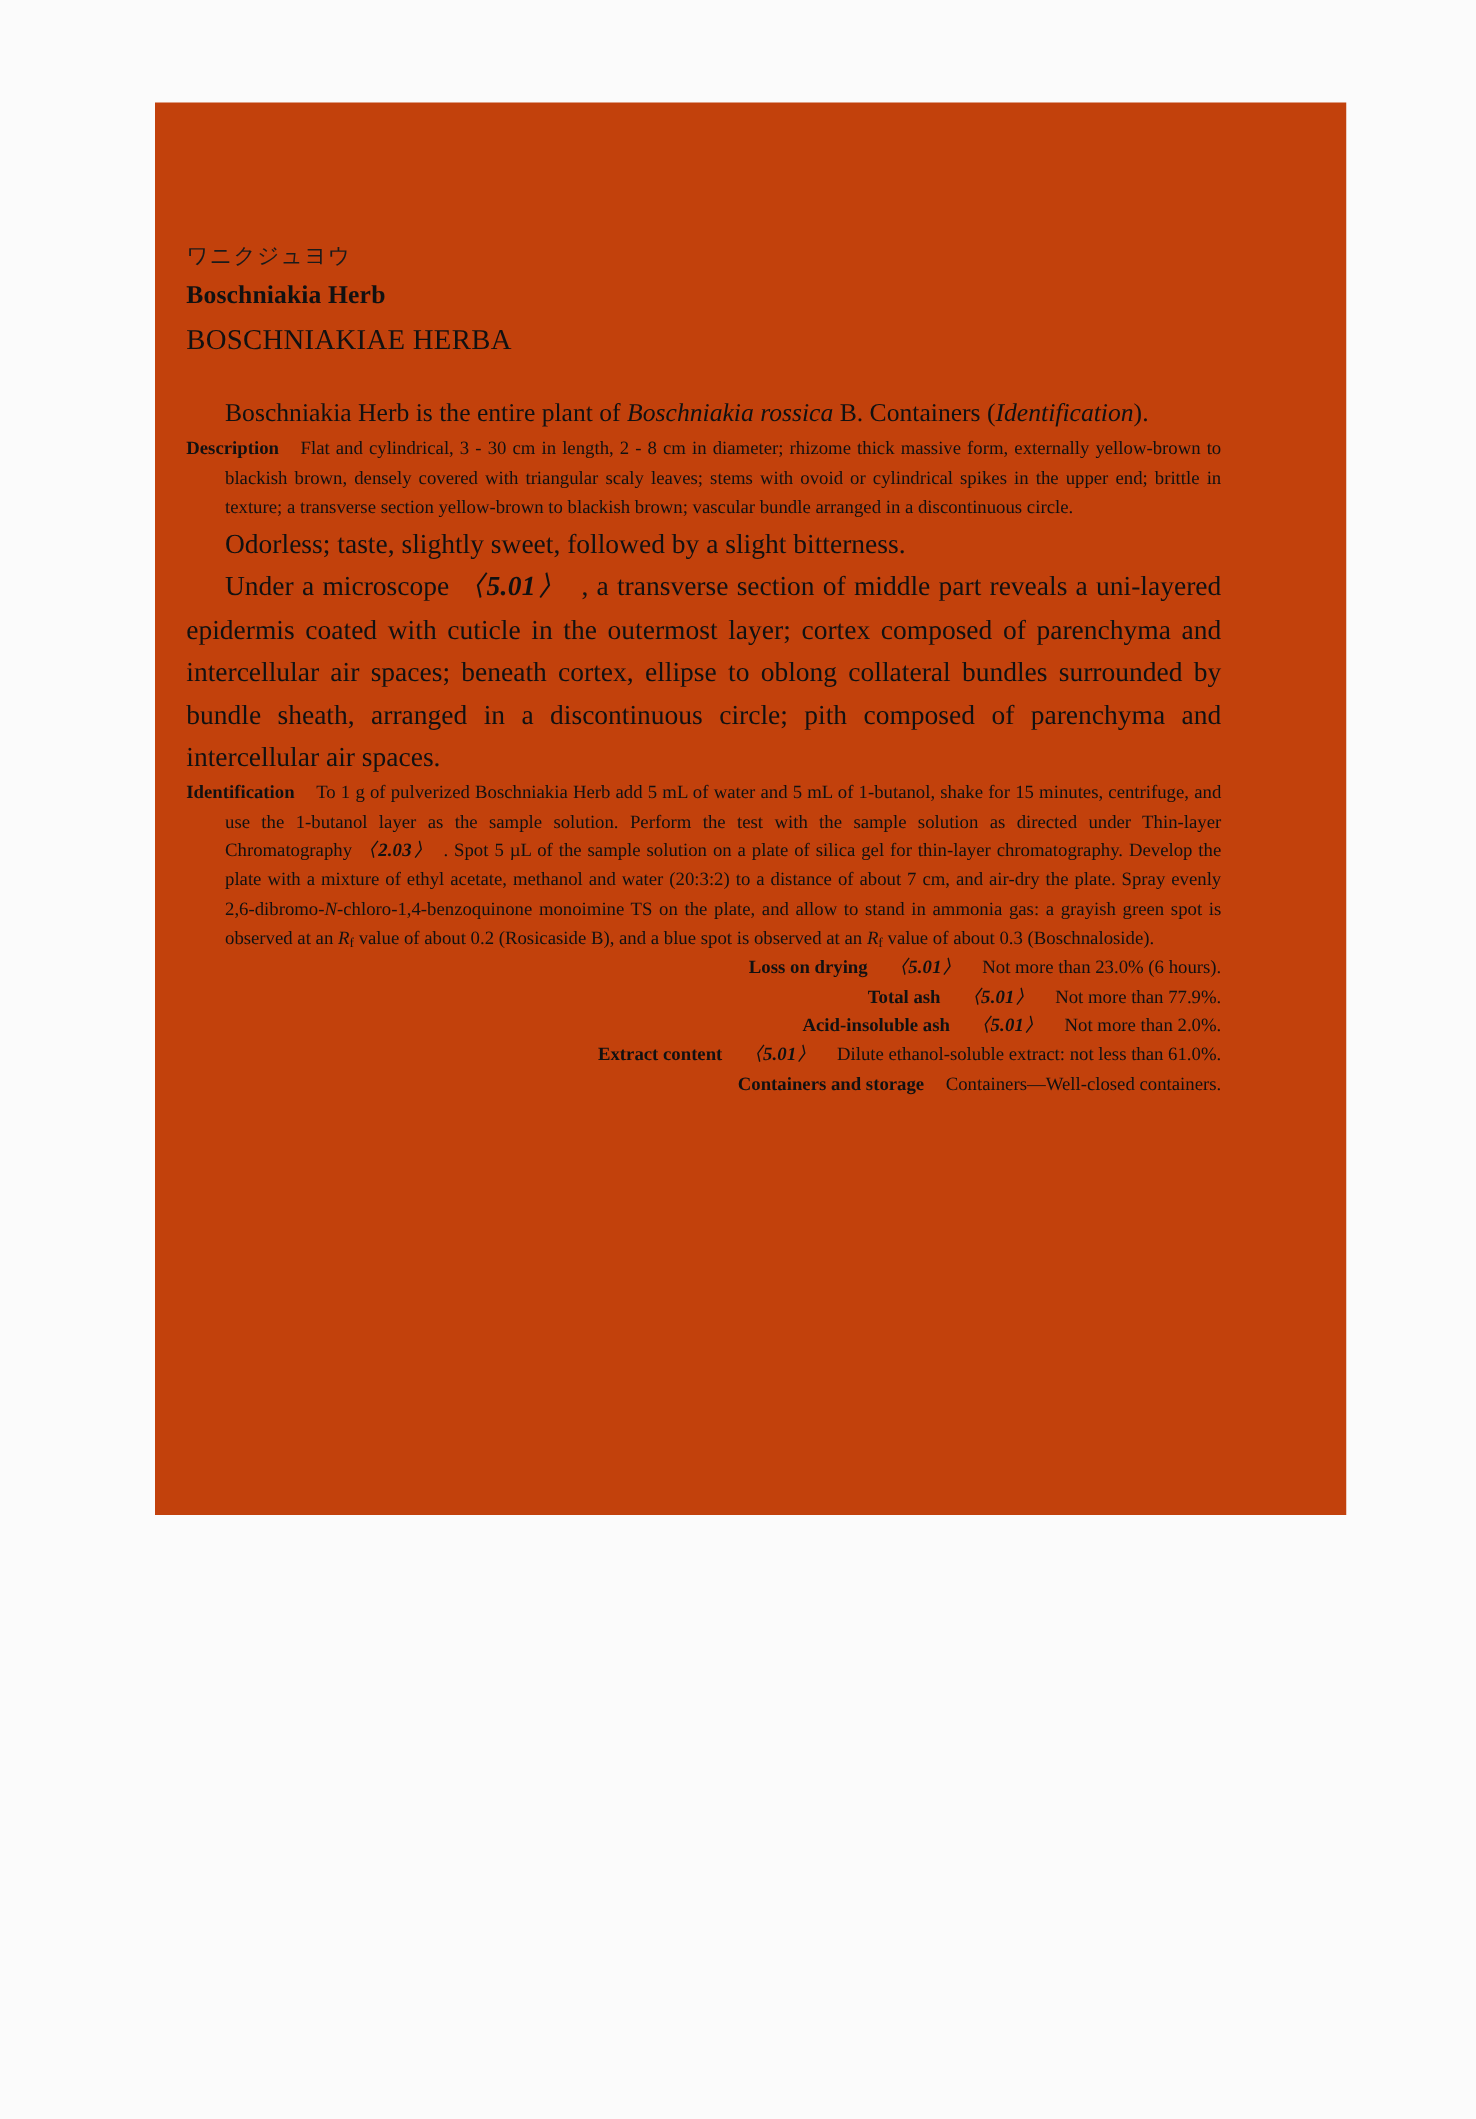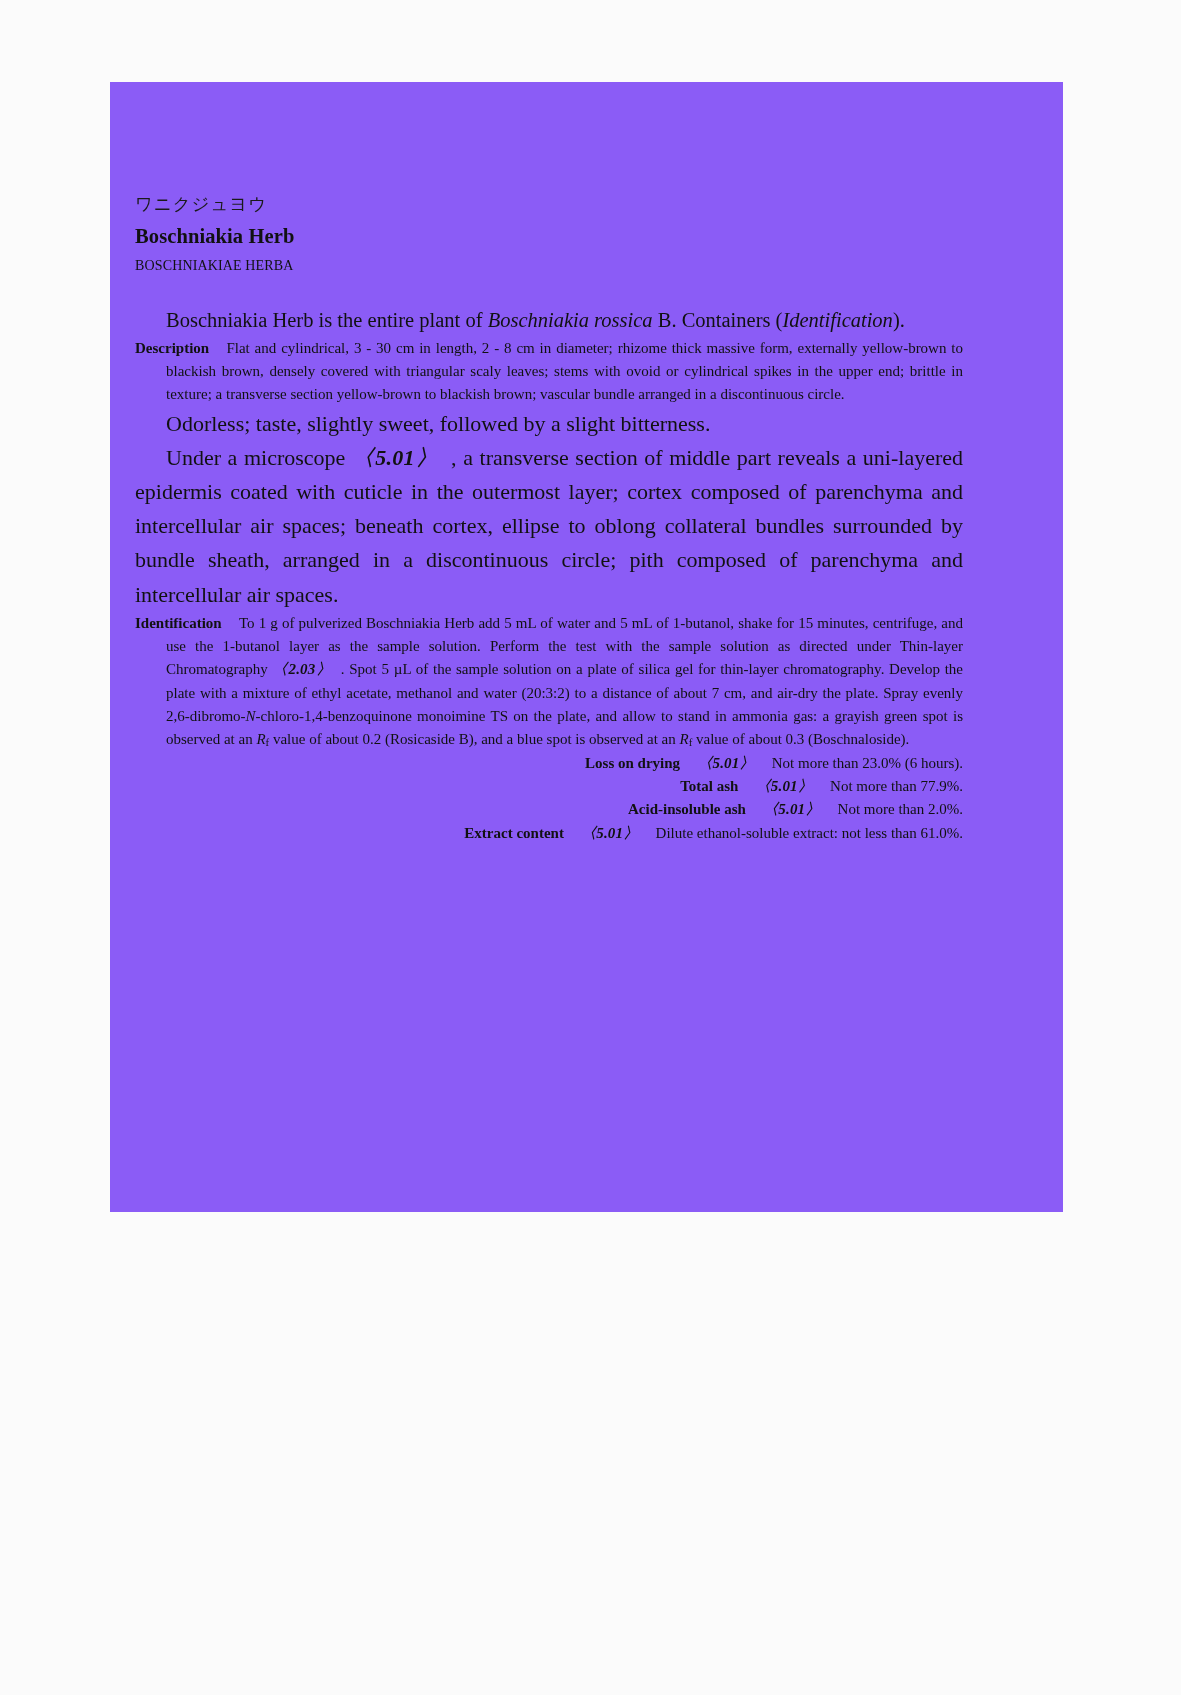--- a/index.html
+++ b/index.html
@@ -11,25 +11,25 @@
   body {
     width: 1181px;
     height: 1695px;
     position: relative;
     font-family: "Liberation Serif", "DejaVu Serif", serif;
     color: #111111;
     overflow: hidden;
   }
   .page {
     position: absolute;
-    left: 110px;
+    left: 124px;
     top: 82px;
     width: 953px;
     height: 1130px;
-    background: #8b5cf6;
+    background: #c2410c;
   }
   .content {
     position: absolute;
     left: 25px;
     top: 112px;
     width: 828px;
   }
 
   
   .kana {
@@ -40,21 +40,21 @@
     line-height: 1.25;
   }
   .title-en {
     font-size: 20.5px;
     font-weight: bold;
     margin: 0 0 7px 0;
     line-height: 1.3;
     letter-spacing: 0.005em;
   }
   .title-la {
-    font-size: 14px;
+    font-size: 23px;
     font-weight: normal;
     margin: 0 0 30px 0;
     line-height: 1.3;
     letter-spacing: 0.01em;
   }
 
   
   .para {
     font-size: 20.5px;
     line-height: 1.555;
@@ -136,15 +136,16 @@
     <p class="entry"><span class="lbl">Identification</span><span class="gap-lg"></span><span>To 1 g of pulverized Boschniakia Herb add 5 mL of water and 5 mL of 1-butanol, shake for 15 minutes, centrifuge, and use the 1-butanol layer as the sample solution. Perform the test with the sample solution as directed under Thin-layer Chromatography </span><span class="ref">〈2.03〉</span><span class="gap"></span><span>. Spot 5 µL of the sample solution on a plate of silica gel for thin-layer chromatography. Develop the plate with a mixture of ethyl acetate, methanol and water (20:3:2) to a distance of about 7 cm, and air-dry the plate. Spray evenly 2,6-dibromo-</span><span class="ital">N</span><span>-chloro-1,4-benzoquinone monoimine TS on the plate, and allow to stand in ammonia gas: a grayish green spot is observed at an </span><span class="rf"><span>R</span><sub>f</sub></span><span> value of about 0.2 (Rosicaside B), and a blue spot is observed at an </span><span class="rf"><span>R</span><sub>f</sub></span><span> value of about 0.3 (Boschnaloside).</span></p>
 
     <p class="entry short"><span class="lbl">Loss on drying</span><span class="gap-lg"></span><span class="ref">〈5.01〉</span><span class="gap-lg"></span><span>Not more than 23.0%  (6 hours).</span></p>
 
     <p class="entry short"><span class="lbl">Total ash</span><span class="gap-lg"></span><span class="ref">〈5.01〉</span><span class="gap-lg"></span><span>Not more than 77.9%.</span></p>
 
     <p class="entry short"><span class="lbl">Acid-insoluble ash</span><span class="gap-lg"></span><span class="ref">〈5.01〉</span><span class="gap-lg"></span><span>Not more than 2.0%.</span></p>
 
     <p class="entry short"><span class="lbl">Extract content</span><span class="gap-lg"></span><span class="ref">〈5.01〉</span><span class="gap-lg"></span><span>Dilute ethanol-soluble extract: not less than 61.0%.</span></p>
 
+    <p class="entry short"><span class="lbl">Containers and storage</span><span class="gap-lg"></span><span>Containers—Well-closed containers.</span></p>
 
   </div>
 </div>
 
 </body></html>

